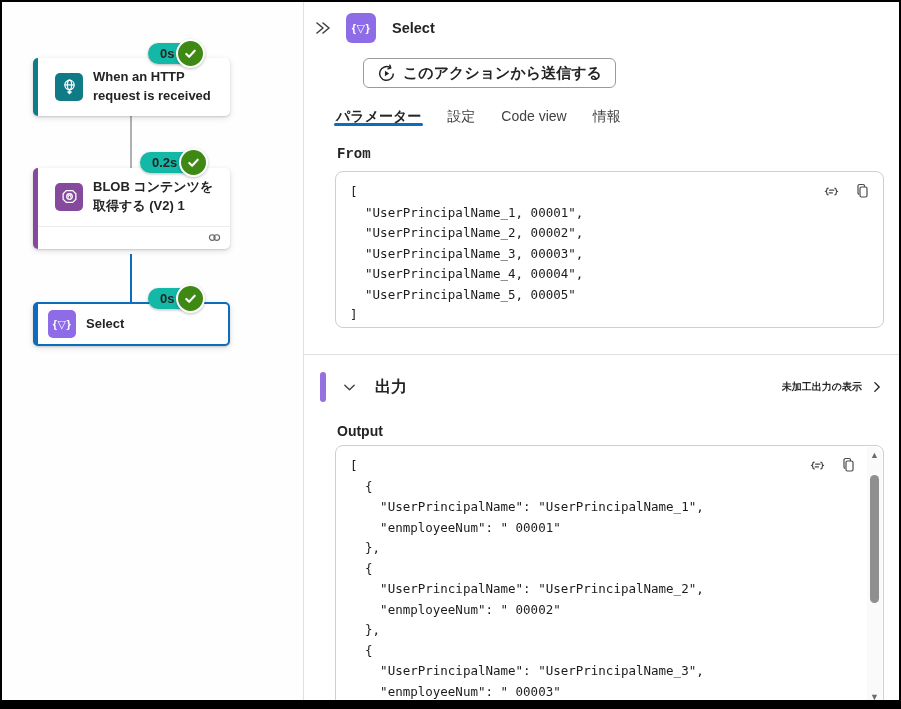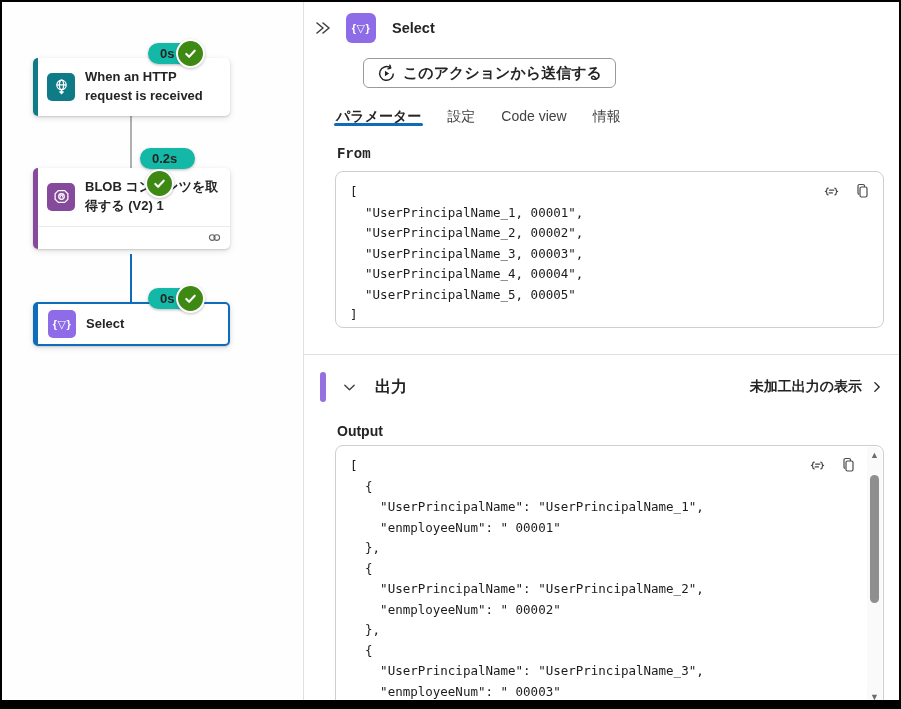--- a/index.html
+++ b/index.html
@@ -10,38 +10,38 @@
   .canvas { position:absolute; left:0; top:0; width:301px; height:100%; background:#fefefe; }
   .connector { position:absolute; width:2px; }
   .connector.gray { background:#b0b0b0; left:128px; top:114px; height:53px; }
   .connector.blue { background:#0f6cbd; left:128px; top:252px; height:50px; }
 
   .node { position:absolute; left:31px; width:197px; background:#fff; border-radius:5px;
           box-shadow:0 1px 2px rgba(0,0,0,.14), 0 2px 6px rgba(0,0,0,.12); }
   .node .accent { position:absolute; left:0; top:0; bottom:0; width:5px; border-radius:5px 0 0 5px; }
   .accent.teal { background:#0f7b87; }
   .accent.purple { background:#854a9c; }
-  .node-main { display:flex; align-items:center; gap:10px; padding:10px 10px 10px 14px; }
+  .node-main { display:flex; align-items:center; gap:10px; padding:10px 10px 10px 22px; }
   .node-icon { flex:0 0 28px; width:28px; height:28px; border-radius:5px; display:flex; align-items:center; justify-content:center; color:#fff; }
   .node-icon.teal { background:#0f7b87; }
   .node-icon.purple { background:#854a9c; }
   .node-icon.violet { background:#8e6ce8; }
   .node-title { font-size:13px; font-weight:700; line-height:1.45; color:#242424; }
   .node-footer { border-top:1px solid #ebebeb; height:23px; display:flex; align-items:center; justify-content:flex-end; padding-right:8px; color:#616161; }
   .node.selected { border:2px solid #0f6cbd; border-left-width:5px; border-radius:5px; }
   .node.selected .node-main { padding:6px 8px 6px 10px; }
 
   .badge { position:absolute; display:flex; align-items:center; z-index:5; }
   .badge .pill { background:#14b8a6; border-radius:14px; box-shadow:0 1px 3px rgba(0,0,0,.28);
                  font-size:13px; font-weight:700; padding:3px 18px 3px 12px; color:#242424; }
   .badge .check { width:29px; height:29px; border-radius:50%; background:#3e8914; border:2px solid #fff;
                   margin-left:-16px; display:flex; align-items:center; justify-content:center;
                   box-shadow:0 1px 3px rgba(0,0,0,.25); }
   .badge1 { top:37px;  left:146px; }
-  .badge2 { top:146px; left:138px;flex-direction:column; }
+  .badge2 { top:146px; left:138px; }
   .badge3 { top:282px; left:146px; }
 
   
   .panel { position:absolute; left:301px; top:0; right:0; bottom:0; background:#fff; border-left:1px solid #e0e0e0; }
   .panel-header { position:absolute; top:11px; left:8px; display:flex; align-items:center; gap:10px; }
   .collapse-btn { width:22px; height:22px; display:flex; align-items:center; justify-content:center; color:#424242; cursor:pointer; }
   .panel-icon { width:30px; height:30px; border-radius:6px; background:#8e6ce8; color:#fff; display:flex; align-items:center; justify-content:center; margin-left:2px; }
   .select-glyph { font-size:11px; font-weight:700; letter-spacing:0.5px; }
   .panel-title { font-size:14.5px; font-weight:700; margin-left:6px; }
 
@@ -61,21 +61,21 @@
                white-space:pre; color:#1b1b1b; padding:10px 14px; }
   .code-actions { position:absolute; top:9px; right:10px; display:flex; gap:12px; color:#4a4a4a; }
   .code-action { width:20px; height:20px; display:flex; align-items:center; justify-content:center; cursor:pointer; }
 
   .section-divider { position:absolute; top:352px; left:0; right:0; height:1px; background:#e0e0e0; }
 
   .output-header { position:absolute; top:368px; left:16px; right:15px; height:34px; display:flex; align-items:center; }
   .output-bar { width:6px; height:30px; border-radius:3px; background:#9470e0; }
   .output-chevron { margin-left:14px; width:18px; height:18px; display:flex; align-items:center; justify-content:center; color:#424242; cursor:pointer; }
   .output-title { margin-left:17px; font-size:16px; font-weight:700; }
-  .raw-link { margin-left:auto; display:flex; align-items:center; gap:8px; font-size:14px; font-weight:700; color:#242424; cursor:pointer; }
+  .raw-link { margin-left:auto; display:flex; align-items:center; gap:8px; font-size:10px; font-weight:700; color:#242424; cursor:pointer; }
 
   .output-label { position:absolute; top:421px; left:33px; font-size:14px; font-weight:700; }
   .output-box { top:443px; height:262px; }
 
   .scrollbar { position:absolute; top:1px; right:1px; bottom:1px; width:15px; background:#fafafa; border-radius:0 8px 8px 0;
                display:flex; flex-direction:column; align-items:center; }
   .sb-arrow { color:#6b6b6b; font-size:9px; height:16px; display:flex; align-items:center; justify-content:center; cursor:pointer; }
   .sb-track { position:relative; flex:1; width:100%; }
   .sb-thumb { position:absolute; top:12px; left:3px; width:9px; height:128px; background:#8f8f8f; border-radius:5px; cursor:pointer; }
 

